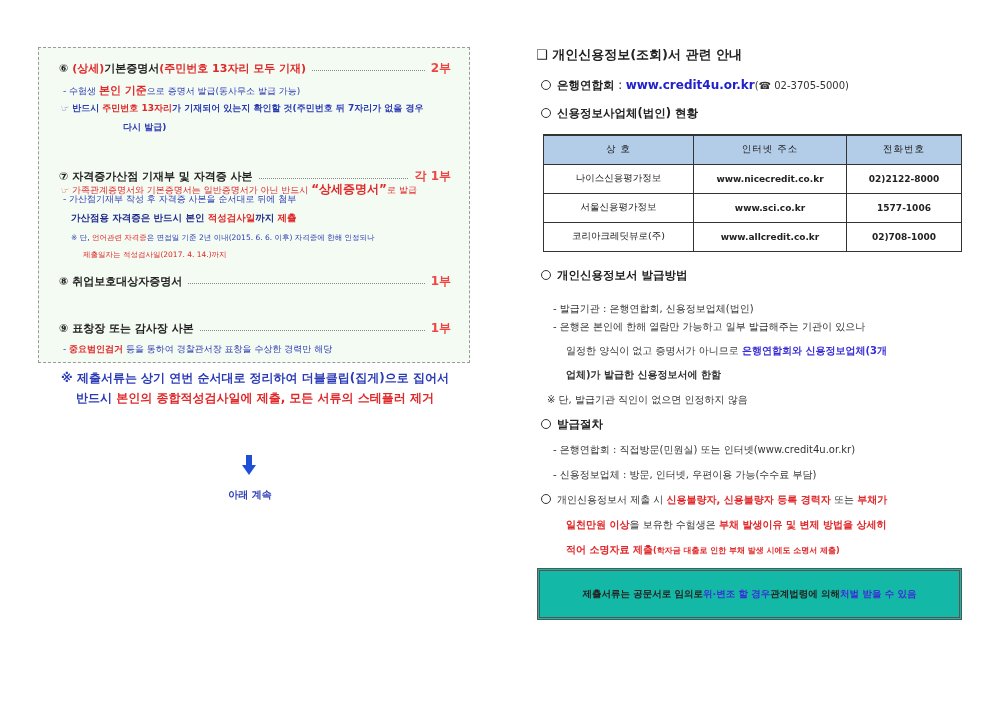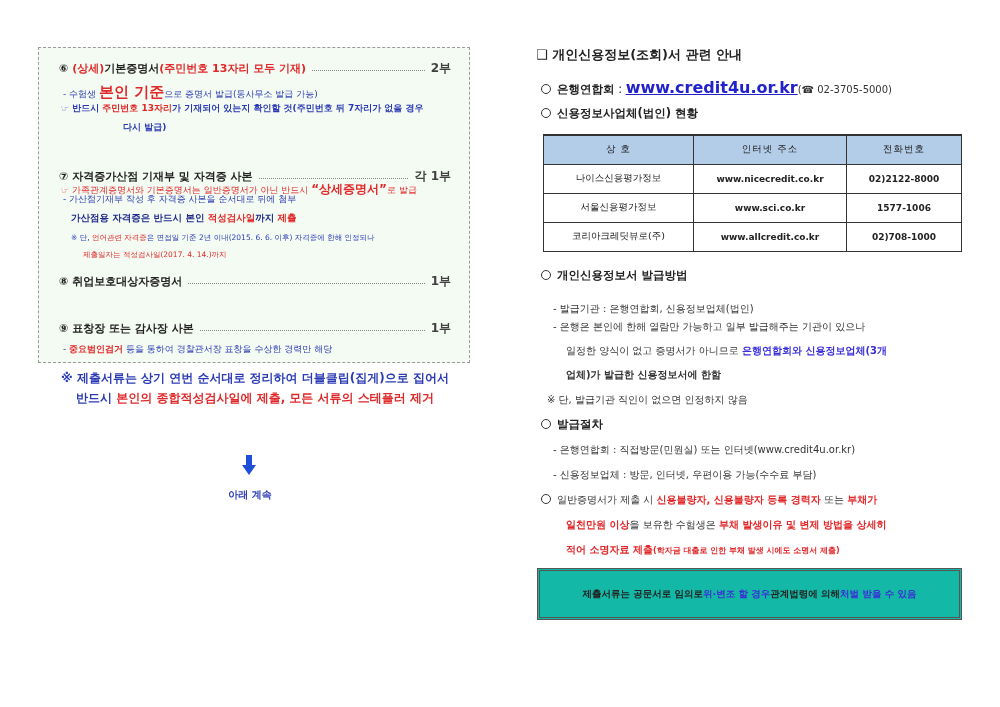--- a/index.html
+++ b/index.html
@@ -15,21 +15,21 @@
   
   .left-box {
     position: absolute; left: 38px; top: 47px; width: 432px; height: 316px;
     background: #f4fbf2; border: 1px dashed #9a9a9a;
   }
   .item-title {
     position: absolute; left: 20px; right: 18px; font-size: 11px; font-weight: bold; color: #222;
     display: flex; align-items: center; white-space: nowrap;
   }
   .item-title .dots { flex: 1; border-bottom: 1px dotted #888; margin: 0 6px; height: 1px; align-self: center; margin-top: 4px; }
-  .item-title .qty { color: #404040; font-size: 12px; font-weight: bold; }
+  .item-title .qty { color: #ef4444; font-size: 12px; font-weight: bold; }
   .line { position: absolute; font-size: 9px; white-space: nowrap; }
   .line.small { font-size: 7.5px; }
   .line.mid { font-size: 9.5px; }
 
   .note-left {
     position: absolute; left: 30px; width: 450px; text-align: center; font-size: 12px; font-weight: bold; line-height: 20px; color: #2b3bb5;
   }
   .arrow-down { position: absolute; left: 242px; top: 455px; width: 14px; height: 20px; }
   .continue { position: absolute; left: 215px; top: 488px; width: 70px; text-align: center; font-size: 10px; font-weight: bold; color: #2b3bb5; }
 
@@ -63,21 +63,21 @@
 
   <div class="item-title" style="top:12px;">
     <span>⑥</span>&nbsp;
     <span class="red">(상세)</span>
     <span>기본증명서</span>
     <span class="red">(주민번호 13자리 모두 기재)</span>
     <span class="dots"></span>
     <span class="qty">2부</span>
   </div>
   <div class="line blue" style="left:24px; top:35px;">
-    <span>- 수험생 </span><span class="red bold" style="font-size:15px;">본인 기준</span><span>으로 증명서 발급(동사무소 발급 가능)</span>
+    <span>- 수험생 </span><span class="red bold" style="font-size:11px;">본인 기준</span><span>으로 증명서 발급(동사무소 발급 가능)</span>
   </div>
   <div class="line blue bold" style="left:22px; top:54px;">
     <span>☞ 반드시 </span><span class="red">주민번호 13자리</span><span>가 기재되어 있는지 확인할 것(주민번호 뒤 7자리가 없을 경우</span>
   </div>
   <div class="line blue bold" style="left:40px; top:73px;padding-left:44px;">
     <span>다시 발급)</span>
   </div>
   <div class="line red" style="left:22px; top:92px;margin-top:41px;">
     <span>☞ 가족관계증명서와 기본증명서는 일반증명서가 아닌 반드시 </span><span class="bold" style="font-size:12px;">“상세증명서”</span><span>로 발급</span>
   </div>
@@ -126,21 +126,21 @@
 
 <svg class="arrow-down" viewBox="0 0 14 20">
   <rect x="4" y="0" width="6" height="11" fill="#1f4fd6"></rect>
   <polygon points="0,10 14,10 7,20" fill="#1f4fd6"></polygon>
 </svg>
 <div class="continue">아래 계속</div>
 
 <div class="r-title">❑ 개인신용정보(조회)서 관련 안내</div>
 
 <div class="r-head" style="left:541px; top:78px;">
-  <span class="circle"></span><span>은행연합회</span><span style="font-weight:normal;"> : </span><span style="color:#2222cc; font-size:16px;text-decoration:underline;">www.credit4u.or.kr</span><span style="font-weight:normal; font-size:10px; color:#333;">(☎ 02-3705-5000)</span>
+  <span class="circle"></span><span>은행연합회</span><span style="font-weight:normal;"> : </span><span style="color:#2222cc; font-size:12px;">www.credit4u.or.kr</span><span style="font-weight:normal; font-size:10px; color:#333;">(☎ 02-3705-5000)</span>
 </div>
 
 <div class="r-head" style="left:541px; top:106px;">
   <span class="circle"></span><span>신용정보사업체(법인) 현황</span>
 </div>
 
 <table class="credit">
   <tbody>
       <tr>
     <th>상 호</th>
@@ -176,21 +176,21 @@
 <div class="r-line purple bold" style="left:566px; top:368px;">업체)가 발급한 신용정보서에 한함</div>
 <div class="r-line" style="left:547px; top:393px;">※ 단, 발급기관 직인이 없으면 인정하지 않음</div>
 
 <div class="r-head" style="left:541px; top:417px;">
   <span class="circle"></span><span>발급절차</span>
 </div>
 <div class="r-line" style="left:553px; top:443px;">- 은행연합회 : 직접방문(민원실) 또는 인터넷(www.credit4u.or.kr)</div>
 <div class="r-line" style="left:553px; top:468px;">- 신용정보업체 : 방문, 인터넷, 우편이용 가능(수수료 부담)</div>
 
 <div class="r-line" style="left:541px; top:493px;">
-  <span class="circle"></span><span>일반증명서가 제출 시 </span><span class="red bold">신용불량자, 신용불량자 등록 경력자</span><span> 또는 </span><span class="red bold">부채가</span>
+  <span class="circle"></span><span>개인신용정보서 제출 시 </span><span class="red bold">신용불량자, 신용불량자 등록 경력자</span><span> 또는 </span><span class="red bold">부채가</span>
 </div>
 <div class="r-line" style="left:566px; top:518px;">
   <span class="red bold">일천만원 이상</span><span>을 보유한 수험생은 </span><span class="red bold">부채 발생이유 및 변제 방법을 상세히</span>
 </div>
 <div class="r-line" style="left:566px; top:543px;">
   <span class="red bold">적어 소명자료 제출</span><span class="red bold" style="font-size:8px;">(학자금 대출로 인한 부채 발생 시에도 소명서 제출)</span>
 </div>
 
 <div class="warn-box">
   <span>제출서류는 공문서로 임의로 </span>

